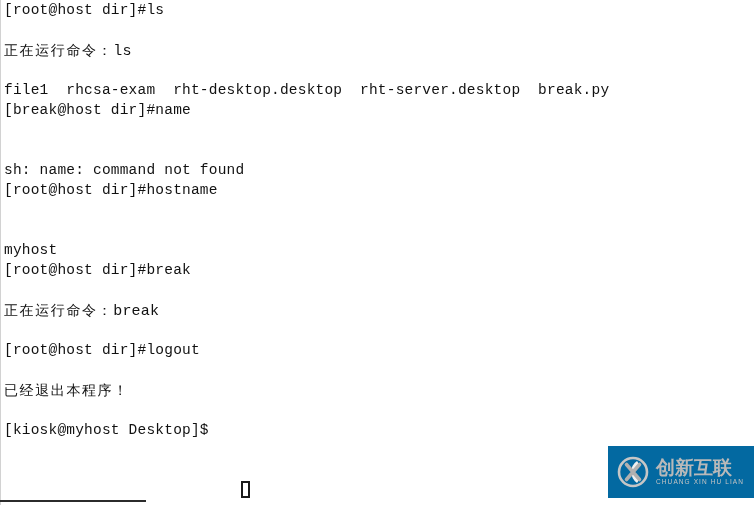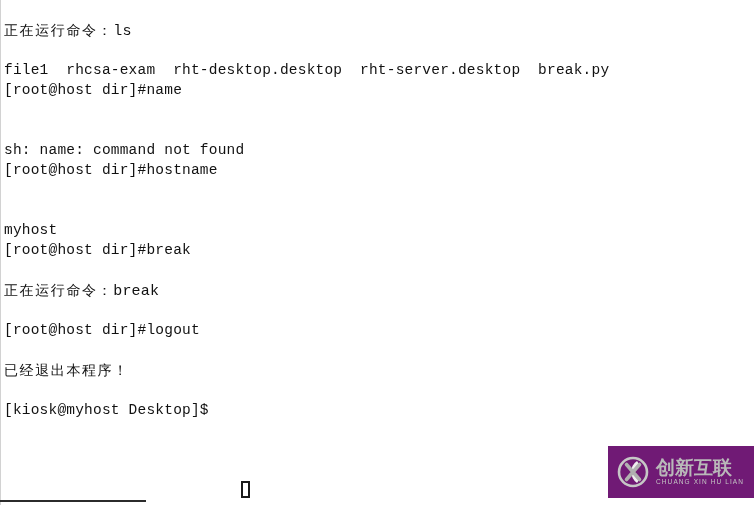--- a/index.html
+++ b/index.html
@@ -74,21 +74,21 @@
     background: transparent;
     box-sizing: border-box;
   }
   
   #watermark {
     position: absolute;
     left: 608px;
     top: 446px;
     width: 146px;
     height: 52px;
-    background: #701a75;
+    background: #0369a1;
     display: flex;
     align-items: center;
     gap: 6px;
     padding-left: 8px;
     box-sizing: border-box;
   }
   #wm-logo {
     width: 34px;
     height: 34px;
     flex: 0 0 34px;
@@ -116,25 +116,26 @@
   }
 </style>
 </head>
 <body>
 
 <div id="screen">
 
   <div id="left-rule"></div>
 
   <div id="console">
+      <div class="line mono">[root@host dir]#ls</div>
       <div class="line blank"></div>
       <div class="line cjk"><span>正在运行命令：</span><span class="tail">ls</span></div>
       <div class="line blank"></div>
       <div class="line mono">file1  rhcsa-exam  rht-desktop.desktop  rht-server.desktop  break.py</div>
-      <div class="line mono">[root@host dir]#name</div>
+      <div class="line mono">[break@host dir]#name</div>
       <div class="line blank"></div>
       <div class="line blank"></div>
       <div class="line mono">sh: name: command not found</div>
       <div class="line mono">[root@host dir]#hostname</div>
       <div class="line blank"></div>
       <div class="line blank"></div>
       <div class="line mono">myhost</div>
       <div class="line mono">[root@host dir]#break</div>
       <div class="line blank"></div>
       <div class="line cjk"><span>正在运行命令：</span><span class="tail">break</span></div>

